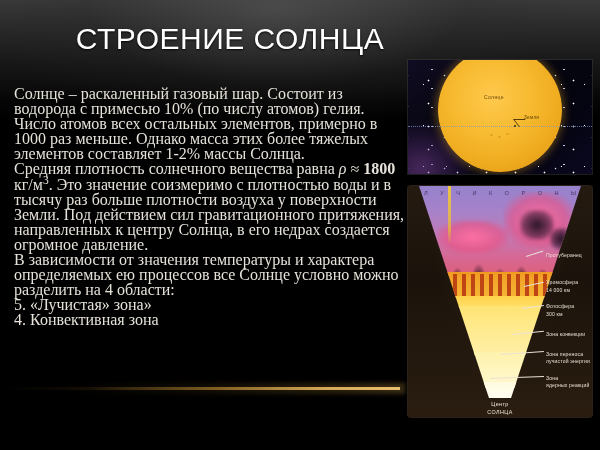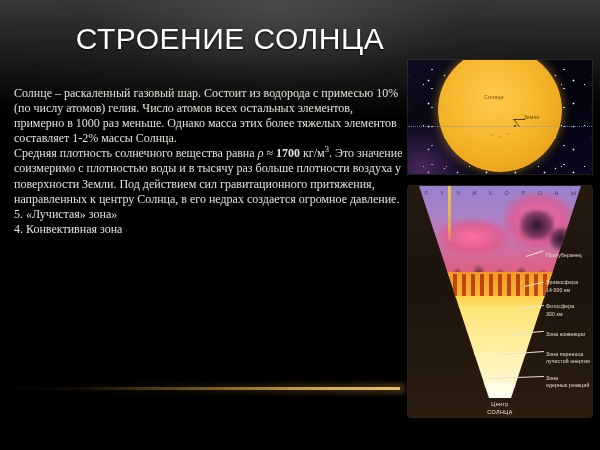--- a/index.html
+++ b/index.html
@@ -60,21 +60,21 @@
     text-shadow: 0 1px 2px rgba(0,0,0,0.9);
   }
 
   
   #body-text {
     position: absolute;
     left: 14px;
     top: 86px;
     width: 392px;
     color: #e6e2da;
-    font-size: 12px;
+    font-size: 16px;
     line-height: 15.1px;
     text-align: left;
   }
   #body-text p {
     margin: 0;
   }
   #body-text .ital { font-style: italic; }
   sup { font-size: 0.72em; vertical-align: super; line-height: 0; }
 
   
@@ -314,25 +314,29 @@
   <div id="title">СТРОЕНИЕ СОЛНЦА</div>
 
   <div id="body-text">
     <p>
       Солнце – раскаленный газовый шар. Состоит из водорода с примесью 10%
       (по числу атомов) гелия. Число атомов всех остальных элементов,
       примерно в 1000 раз меньше. Однако масса этих более тяжелых элементов
       составляет 1-2% массы Солнца.
     </p>
     <p>
-      Средняя плотность солнечного вещества равна <span class="ital">ρ</span> ≈ <b>1700</b> кг/м<sup>3</sup>. Это
+      Средняя плотность солнечного вещества равна <span class="ital">ρ</span> ≈ <b>1800</b> кг/м<sup>3</sup>. Это
       значение соизмеримо с плотностью воды и в тысячу раз больше плотности
       воздуха у поверхности Земли. Под действием сил гравитационного
       притяжения, направленных к центру Солнца, в его недрах создается
       огромное давление.
+    </p>
+    <p>
+      В зависимости от значения температуры и характера определяемых ею
+      процессов все Солнце условно можно разделить на 4 области:
     </p>
     <p>5. «Лучистая» зона»</p>
     <p>4. Конвективная зона</p>
   </div>
 
   <div id="sun-photo">
     <div class="starfield"></div>
     <div class="nebula"></div>
     <div class="sun-disc">
       <div class="sun-speck" style="left:52px; top:86px;"></div>

